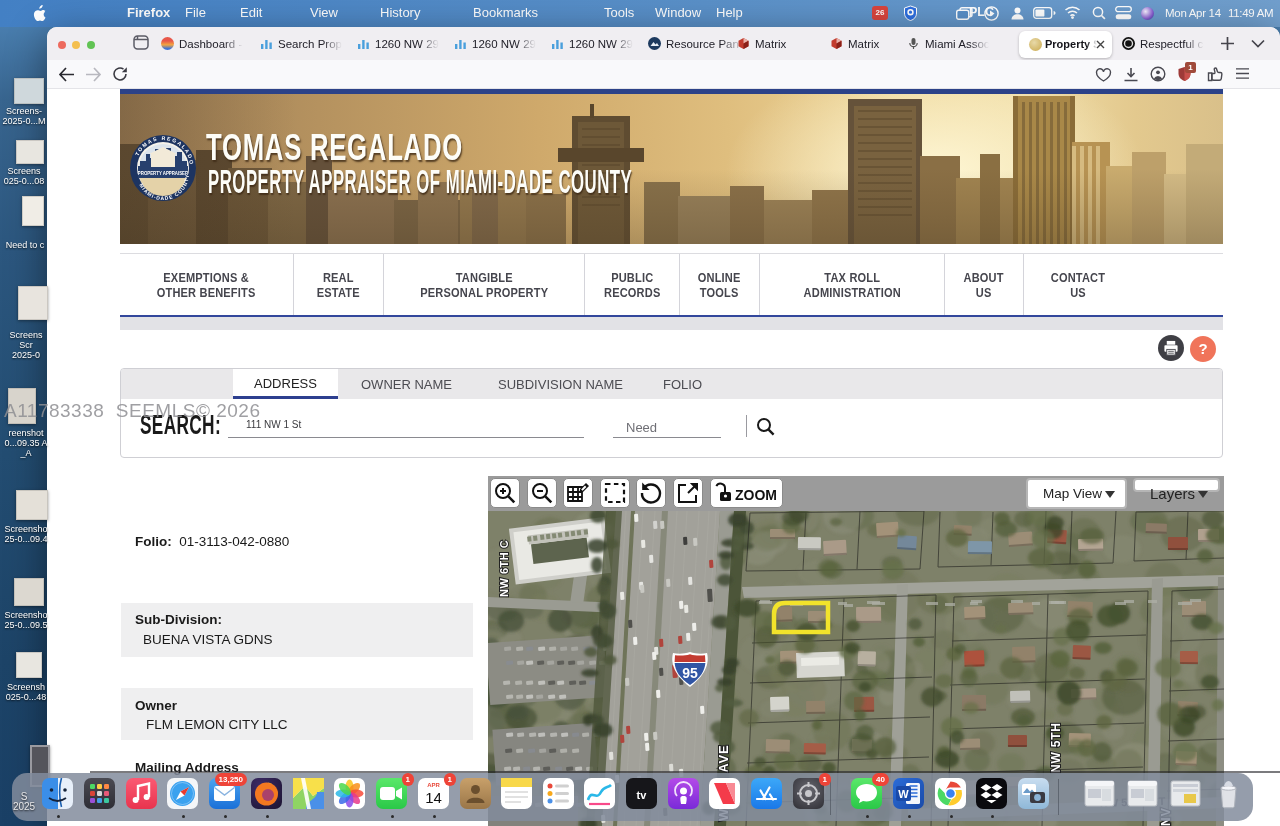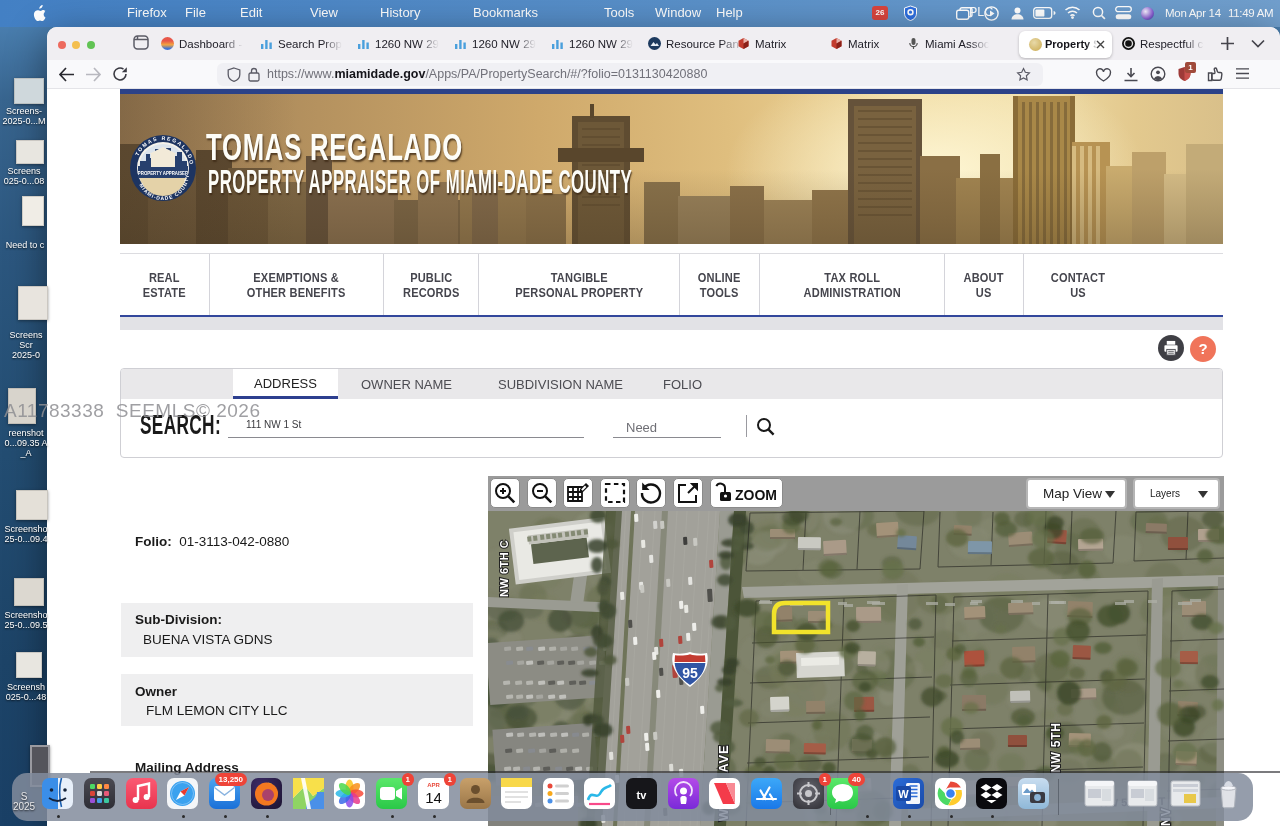--- a/index.html
+++ b/index.html
@@ -3,21 +3,21 @@
 <meta charset="utf-8">
 <style>
 * { margin:0; padding:0; box-sizing:border-box; }
 html,body { width:1280px; height:826px; overflow:hidden; font-family:"Liberation Sans", sans-serif; }
 #screen { position:absolute; top:0; left:0; width:1280px; height:826px; background:linear-gradient(180deg,#4f86b9 0%,#38658f 12%,#2c577f 30%,#234d72 55%,#1d4468 80%,#1a4066 100%); overflow:hidden; }
 .abs { position:absolute; }
 
 
 #menubar { position:absolute; top:0; left:0; width:1280px; height:27px; background:linear-gradient(90deg,#4380c4,#5a90c8 55%,#719fcd); color:#fff; font-size:13px; }
 #menubar .mi { position:absolute; top:5px; white-space:nowrap; }
-#menubar .b { font-weight:normal;padding-left:47px; }
+#menubar .b { font-weight:bold;padding-left:47px; }
 
 
 #win { position:absolute; left:47px; top:27px; width:1233px; height:799px; border-radius:10px 10px 0 0; box-shadow:0 10px 40px rgba(0,0,0,.45); background:#fff; overflow:hidden; }
 #tabbar { position:absolute; left:0; top:0; width:1233px; height:33px; background:#f0eef2; }
 .tab { position:absolute; top:4px; height:26px; font-size:11.5px; color:#22212a; white-space:nowrap; overflow:hidden; }
 .tab .tt { position:absolute; left:18px; top:7px; width:64px; overflow:hidden; -webkit-mask-image:linear-gradient(90deg,#000 70%,transparent); mask-image:linear-gradient(90deg,#000 70%,transparent);}
 .fav { position:absolute; left:0; top:6px; width:13px; height:13px; border-radius:3px; }
 #activetab { position:absolute; left:972px; top:4px; width:93px; height:27px; background:#fff; border-radius:6px; box-shadow:0 1px 3px rgba(0,0,0,.25); font-size:11.5px; font-weight:bold; color:#15141a; }
 #addrbar { position:absolute; left:0; top:33px; width:1233px; height:29px; background:#f9f9fb; border-bottom:1px solid #e4e4e8; }
 #urlpill { position:absolute; left:170px; top:3px; width:826px; height:23px; background:#f0f0f4; border-radius:6px; font-size:12.5px; color:#71717a; line-height:23px; }
@@ -56,21 +56,21 @@
 #pphead .t { position:absolute; left:16px; top:12px; font-size:22px; font-weight:bold; color:#fff; transform:scaleX(.59); transform-origin:0 0; letter-spacing:.5px; white-space:nowrap;}
 .prow { position:absolute; left:0; width:352px; font-size:13.5px; color:#1a1a1a; }
 .prow .lab { font-weight:bold; }
 .gray { background:#efeff0; }
 
 
 #mappanel { position:absolute; left:441px; top:387px; width:736px; height:350px; }
 #maptool { position:absolute; left:0; top:0; width:736px; height:36px; background:#9b9b9b; }
 .mbtn { position:absolute; top:2px; width:30px; height:30px; background:#fff; border:1px solid #8a8a8a; border-radius:5px; }
 #mapview { position:absolute; left:538px; top:2px; width:101px; height:31px; background:#fff; border:2px solid #b5b5b5; border-radius:4px; font-size:13.5px; color:#222; text-align:left; line-height:27px; padding-left:15px;}
-#layers { position:absolute; left:645px; top:2px; width:87px; height:31px; background:#fff; border:2px solid #b5b5b5; border-radius:4px; font-size:10px; color:#222; line-height:27px; padding-left:15px;}
+#layers { position:absolute; left:645px; top:2px; width:87px; height:14px; background:#fff; border:2px solid #b5b5b5; border-radius:4px; font-size:15px; color:#222; line-height:27px; padding-left:15px;}
 .ddarr { position:absolute; right:10px; top:11px; width:0; height:0; border-left:5px solid transparent; border-right:5px solid transparent; border-top:7px solid #333; }
 
 
 #dock { position:absolute; left:12px; top:773px; width:1241px; height:48px; background:rgba(130,140,156,.85); border-radius:15px; z-index:80; }
 .dicon { position:absolute; top:5px; width:31px; height:31px; border-radius:7px; }
 .badge { position:absolute; top:-5px; right:-7px; background:#ee4438; color:#fff; border-radius:8px; font-size:8px; line-height:13px; height:13px; padding:0 4px; font-weight:bold; white-space:nowrap; z-index:5;}
 .ddot { position:absolute; top:42px; width:3px; height:3px; border-radius:2px; background:#2a2a2a; }
 
 
 .dthumb { position:absolute; background:#e8e6e2; border:1px solid #9a989261; box-shadow:0 1px 3px rgba(0,0,0,.4); z-index:1;}
@@ -247,33 +247,20 @@
       <svg class="abs" style="left:11px;top:7px" width="17" height="15" viewBox="0 0 17 15">
           <path fill="none" stroke="#2a2a30" stroke-width="1.7" d="M8 1L2 7.5 8 14M2.5 7.5H16"></path>
         </svg>
       <svg class="abs" style="left:38px;top:7px" width="17" height="15" viewBox="0 0 17 15">
           <path fill="none" stroke="#b8b8bf" stroke-width="1.7" d="M9 1l6 6.5L9 14M14.5 7.5H1"></path>
         </svg>
       <svg class="abs" style="left:65px;top:6px" width="16" height="16" viewBox="0 0 16 16">
           <path fill="none" stroke="#3a3a42" stroke-width="1.6" d="M14 8 A6 6 0 1 1 11.5 3.1"></path>
           <path fill="#3a3a42" d="M14.8 1.2v5h-5z"></path>
         </svg>
-      <div id="urlpill">
-        <svg class="abs" style="left:10px;top:4px" width="14" height="15" viewBox="0 0 14 15">
-            <path fill="none" stroke="#5b5b66" stroke-width="1.3" d="M7 1l5.8 2v4.5c0 3.6-2.4 5.8-5.8 6.8C3.6 13.3 1.2 11.1 1.2 7.5V3z"></path>
-          </svg>
-        <svg class="abs" style="left:31px;top:4px" width="12" height="15" viewBox="0 0 12 15">
-            <rect x="1" y="6" width="10" height="8" rx="1.5" fill="none" stroke="#5b5b66" stroke-width="1.3"></rect>
-            <path fill="none" stroke="#5b5b66" stroke-width="1.3" d="M3.5 6V4a2.5 2.5 0 015 0v2"></path>
-          </svg>
-        <span class="abs" style="left:50px">https://www.<b style="color:#15141a">miamidade.gov</b>/Apps/PA/PropertySearch/#/?folio=0131130420880</span>
-        <svg class="abs" style="right:12px;top:4px" width="15" height="15" viewBox="0 0 15 15">
-            <path fill="none" stroke="#5b5b66" stroke-width="1.2" d="M7.5 1.6l1.8 3.7 4.1.6-3 2.9.7 4.1-3.6-1.9-3.6 1.9.7-4.1-3-2.9 4.1-.6z"></path>
-          </svg>
-      </div>
       <svg class="abs" style="left:1048px;top:7px" width="17" height="16" viewBox="0 0 17 16">
           <path fill="none" stroke="#4a4a52" stroke-width="1.4" d="M8.5 14S1.5 10 1.5 5.5A3.5 3.5 0 018.5 5a3.5 3.5 0 017 .5C15.5 10 8.5 14 8.5 14z"></path>
         </svg>
       <svg class="abs" style="left:1076px;top:7px" width="16" height="15" viewBox="0 0 16 15">
           <path fill="none" stroke="#4a4a52" stroke-width="1.6" d="M8 1v8M4.5 6L8 9.5 11.5 6"></path>
           <path stroke="#4a4a52" stroke-width="1.6" d="M1.5 13.5h13"></path>
         </svg>
       <svg class="abs" style="left:1103px;top:6px" width="16" height="16" viewBox="0 0 16 16">
           <circle cx="8" cy="8" r="6.8" fill="none" stroke="#4a4a52" stroke-width="1.4"></circle>
           <circle cx="8" cy="6.3" r="1.9" fill="#4a4a52"></circle>
@@ -416,31 +403,31 @@
             <path id="arcT" d="M-27-1 a27 27 0 0154 0" fill="none"></path>
             <text font-size="5.2" font-weight="bold" fill="#fff" letter-spacing="1.6"><textPath href="#arcT" startOffset="11">TOMAS REGALADO</textPath></text>
             <path id="arcB" d="M-26 6 a26 26 0 0052 0" fill="none"></path>
             <text font-size="5" font-weight="bold" fill="#fff" letter-spacing="1"><textPath href="#arcB" startOffset="11">MIAMI-DADE COUNTY</textPath></text>
           </g>
         </svg>
         <div id="hdrtext1">TOMAS REGALADO</div>
         <div id="hdrtext2">PROPERTY APPRAISER OF MIAMI-DADE COUNTY</div>
       </div>
       <div id="nav">
+        <div class="ni" style="width:174px">
+            <span>EXEMPTIONS &amp;<br>OTHER BENEFITS</span>
+          </div>
         <div class="ni" style="width:90px">
             <span>REAL<br>ESTATE</span>
           </div>
-        <div class="ni" style="width:174px">
-            <span>EXEMPTIONS &amp;<br>OTHER BENEFITS</span>
+        <div class="ni" style="width:201px">
+            <span>TANGIBLE<br>PERSONAL PROPERTY</span>
           </div>
         <div class="ni" style="width:95px">
             <span>PUBLIC<br>RECORDS</span>
-          </div>
-        <div class="ni" style="width:201px">
-            <span>TANGIBLE<br>PERSONAL PROPERTY</span>
           </div>
         <div class="ni" style="width:80px">
             <span>ONLINE<br>TOOLS</span>
           </div>
         <div class="ni" style="width:185px">
             <span>TAX ROLL<br>ADMINISTRATION</span>
           </div>
         <div class="ni" style="width:79px">
             <span>ABOUT<br>US</span>
           </div>
@@ -478,21 +465,21 @@
           </svg>
       </div>
       <div id="pprop">
         <div class="prow" style="top:48px;height:33px;">
             <span class="abs" style="left:14px;top:10px"><span class="lab">Folio:</span>&nbsp; 01-3113-042-0880</span>
           </div>
         <div class="prow gray" style="top:81px;height:54px;margin-top:46px;">
             <span class="abs lab" style="left:14px;top:9px">Sub-Division:</span>
             <span class="abs" style="left:22px;top:29px">BUENA VISTA GDNS</span>
           </div>
-        <div class="prow gray" style="top:198px;height:52px;">
+        <div class="prow gray" style="top:212px;height:52px;">
             <span class="abs lab" style="left:14px;top:10px">Owner</span>
             <span class="abs" style="left:25px;top:29px">FLM LEMON CITY LLC</span>
           </div>
         <div class="prow" style="top:262px;height:88px;">
             <span class="abs lab" style="left:14px;top:22px">Mailing Address</span>
           </div>
       </div>
       <div id="mappanel">
         <div id="maptool">
           <div class="mbtn" style="left:2px"><svg width="28" height="28" viewBox="0 0 28 28">
@@ -1554,21 +1541,21 @@
       </div>
     <div class="dicon" style="left:781px;background:radial-gradient(circle at 50% 40%,#6a6a72,#2e2e34);">
         <svg width="31" height="31" viewBox="0 0 31 31" style="position:absolute;left:0;top:0">
           <circle cx="15.5" cy="15.5" r="8.5" fill="none" stroke="#c8c8cc" stroke-width="2"></circle>
           <circle cx="15.5" cy="15.5" r="3.5" fill="#c8c8cc"></circle>
           <path d="M15.5 4v5M15.5 22v5M4 15.5h5M22 15.5h5" stroke="#c8c8cc" stroke-width="2"></path>
         </svg>
         <span class="badge">1</span>
       </div>
     <div style="position:absolute;left:818px;top:6px;width:1px;height:36px;background:rgba(60,65,75,.5)"></div>
-    <div class="dicon" style="left:815px;background:linear-gradient(180deg,#5ae86a,#2ac848);">
+    <div class="dicon" style="left:839px;background:linear-gradient(180deg,#5ae86a,#2ac848);">
         <svg width="31" height="31" viewBox="0 0 31 31" style="position:absolute;left:0;top:0">
           <path d="M15.5 6 C9 6 5 10 5 14.5 c0 2.8 1.5 5.2 4 6.8 L8 25 l4-2 c1 .3 2.3.5 3.5.5 6.5 0 10.5-4 10.5-9 S22 6 15.5 6Z" fill="#fff"></path>
         </svg>
         <span class="badge">40</span>
       </div>
       <span class="ddot" style="left:854px"></span>
     <div class="dicon" style="left:881px;background:linear-gradient(135deg,#2b6cd8,#1a4aa8);">
         <svg width="31" height="31" viewBox="0 0 31 31" style="position:absolute;left:0;top:0">
           <rect x="13" y="5" width="14" height="21" rx="1.5" fill="#fff" opacity=".95"></rect>
           <path d="M16.5 8h8M16.5 11.5h8M16.5 15h8M16.5 18.5h8" stroke="#2b6cd8" stroke-width="1.3"></path>

